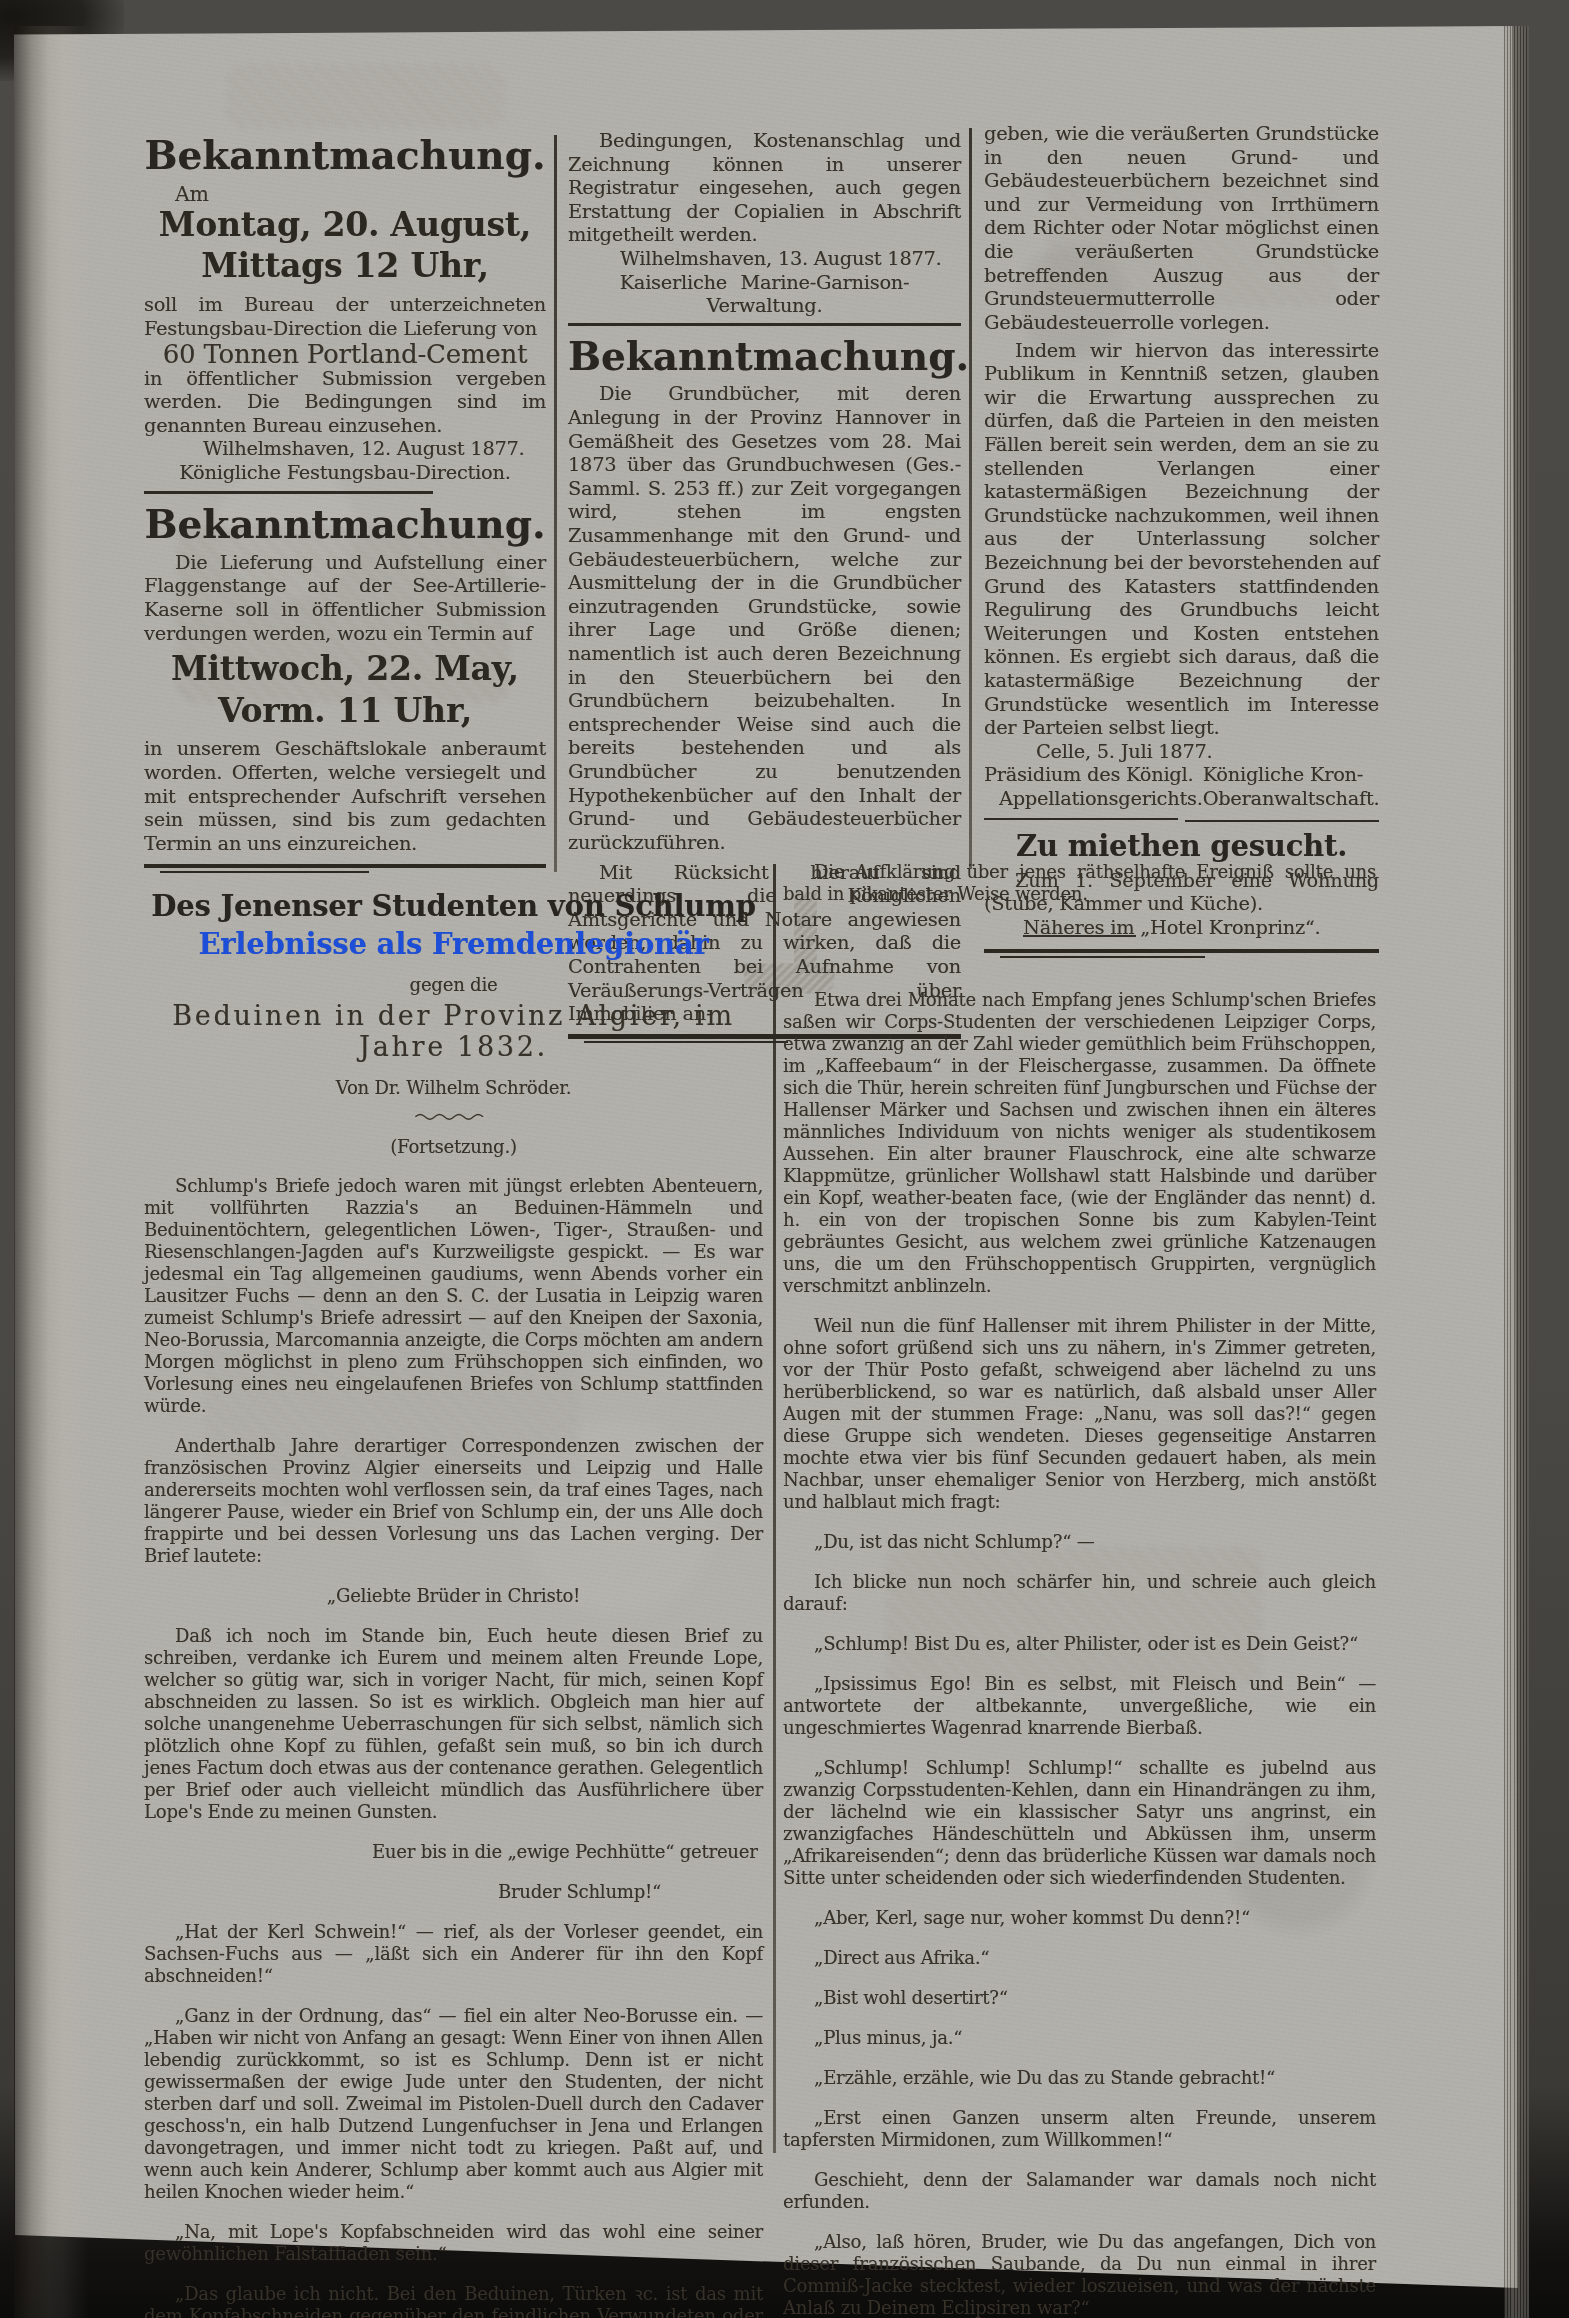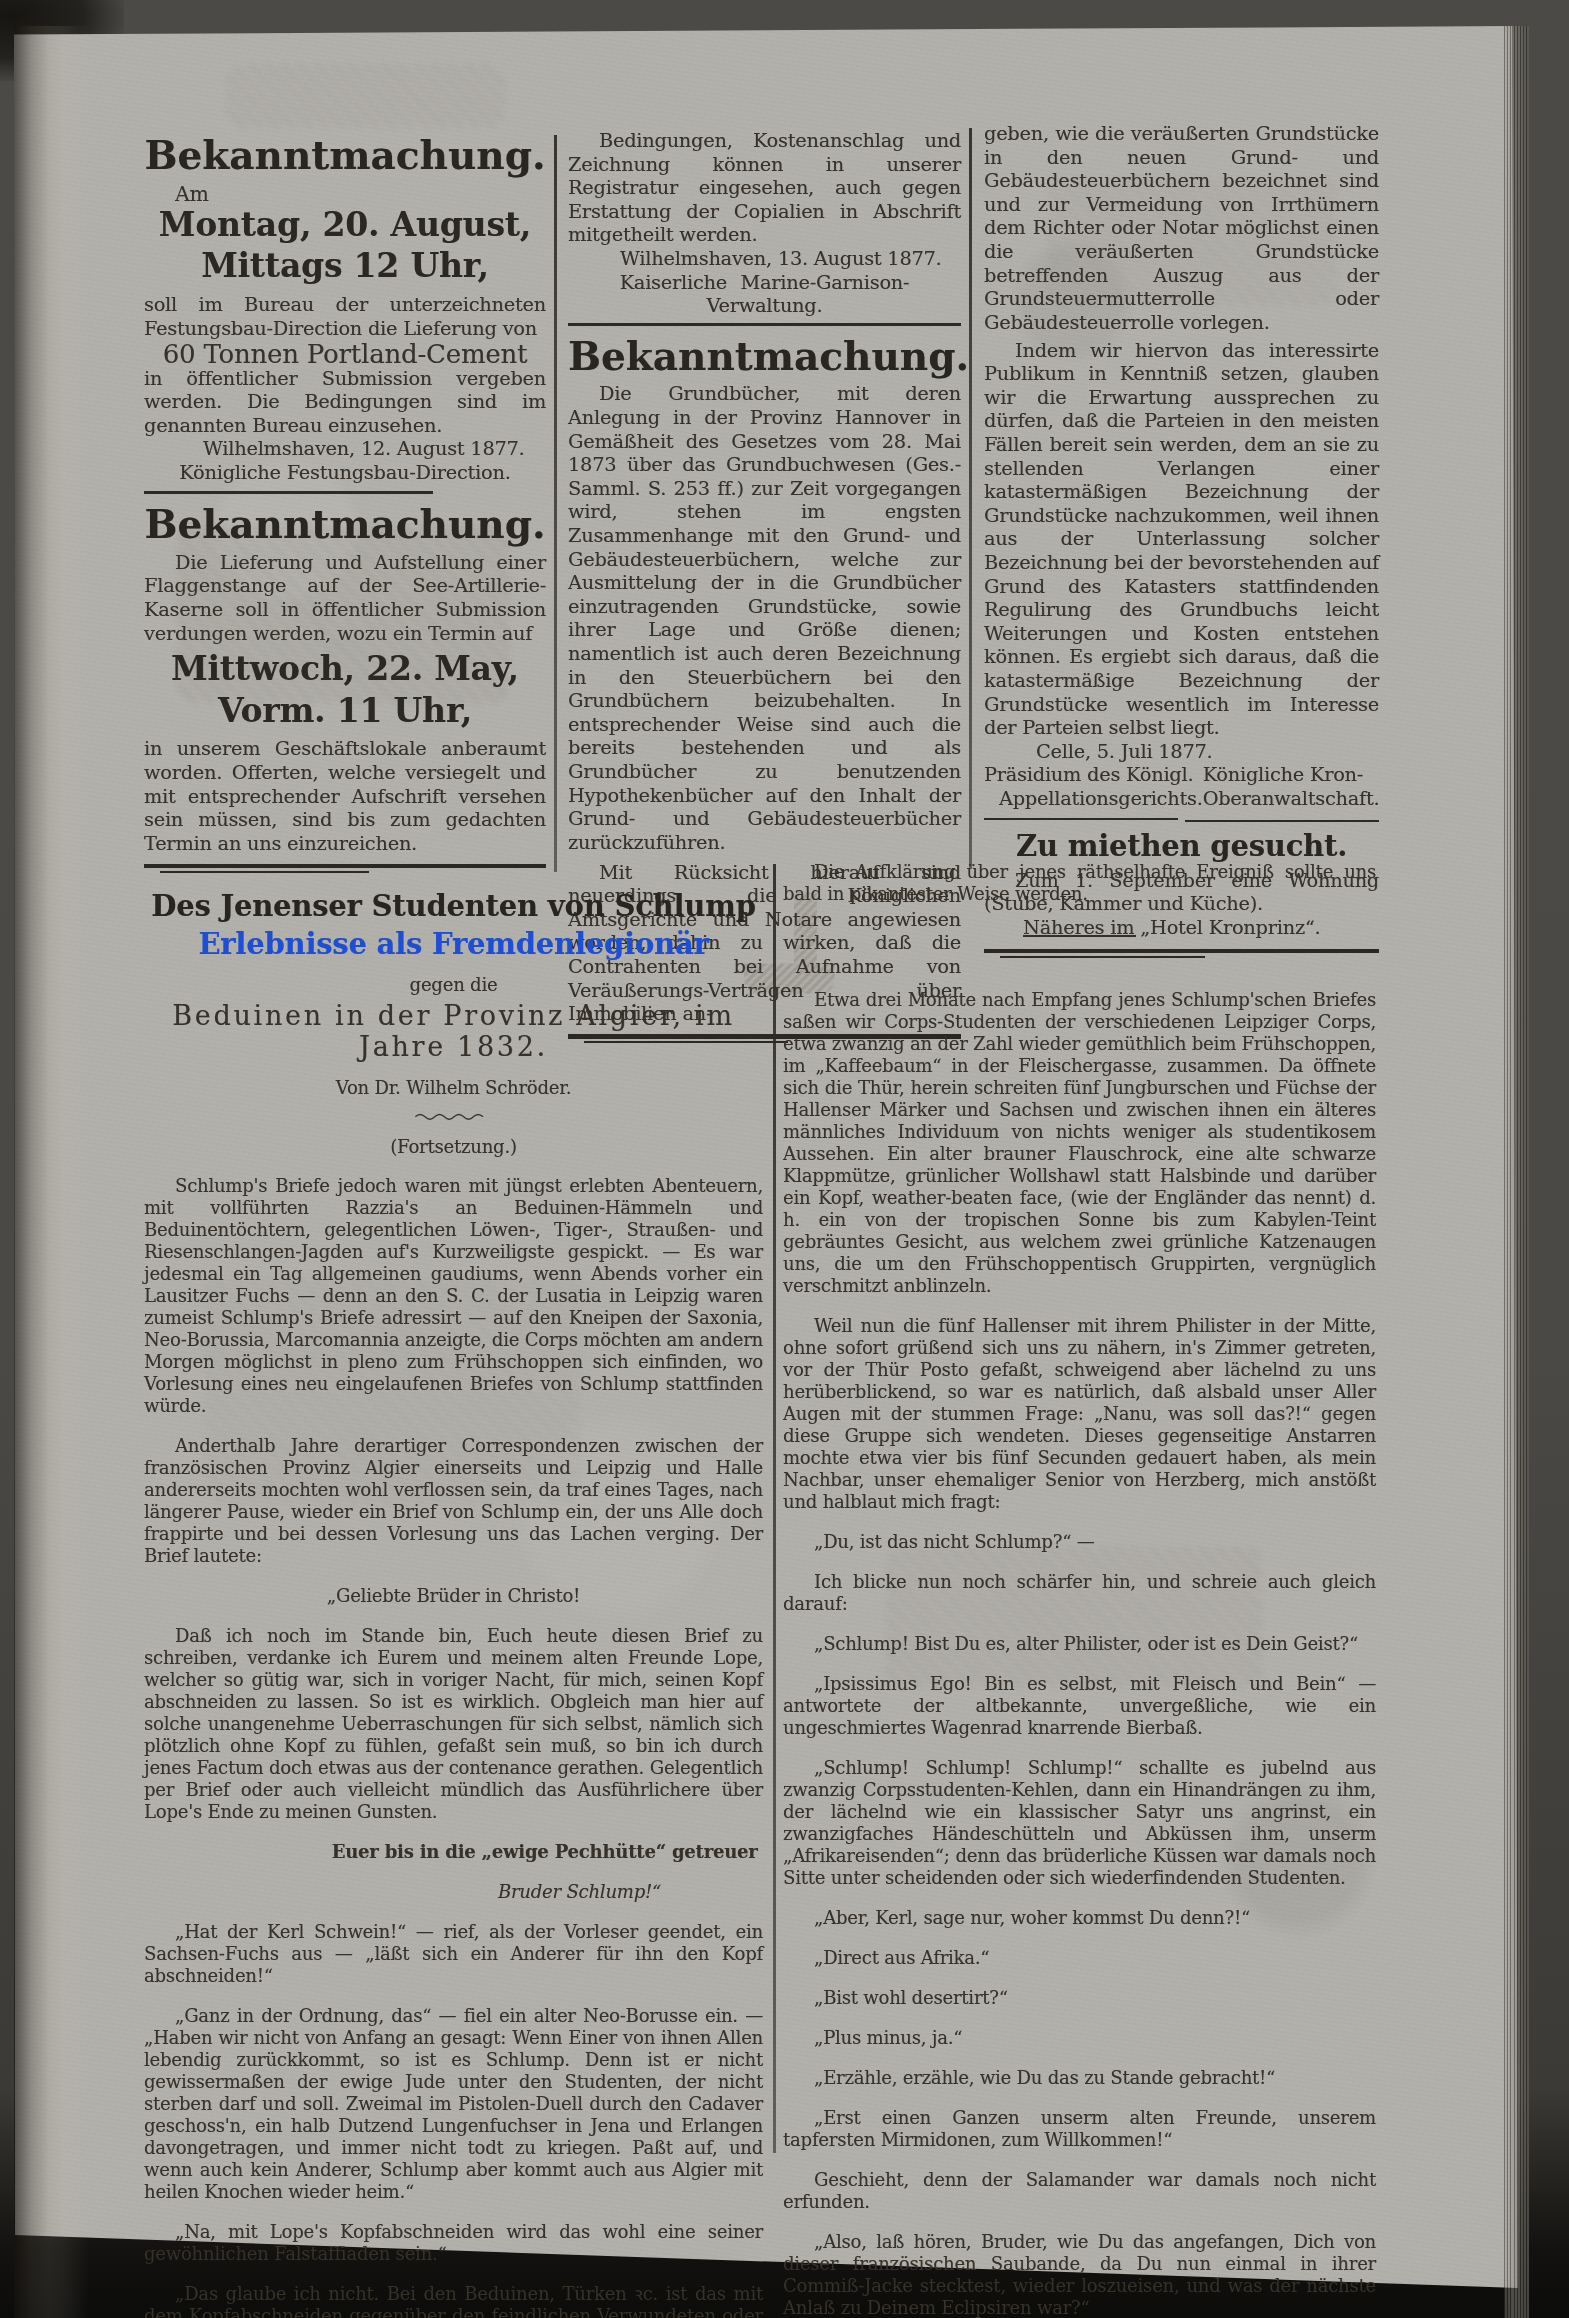--- a/index.html
+++ b/index.html
@@ -140,22 +140,22 @@
     <svg width="81" height="8.6" aria-hidden="true" viewBox="0 0 150 16">
         <path d="M4 9 q 9 -9 18 0 t 18 0 t 18 0 t 18 0 t 18 0 t 18 0 t 18 0" stroke="#3c372e" fill="none" stroke-width="2.5"></path>
       </svg>
   </div>
   <div class="center" style="font-size:18px;margin-top:13px;">(Fortsetzung.)</div>
 
   <p class="p" style="margin-top:18px;">Schlump's Briefe jedoch waren mit jüngst erlebten Abenteuern, mit vollführten Razzia's an Beduinen-Hämmeln und Beduinentöchtern, gelegentlichen Löwen-, Tiger-, Straußen- und Riesenschlangen-Jagden auf's Kurzweiligste gespickt. — Es war jedesmal ein Tag allgemeinen gaudiums, wenn Abends vorher ein Lausitzer Fuchs — denn an den S. C. der Lusatia in Leipzig waren zumeist Schlump's Briefe adressirt — auf den Kneipen der Saxonia, Neo-Borussia, Marcomannia anzeigte, die Corps möchten am andern Morgen möglichst in pleno zum Frühschoppen sich einfinden, wo Vorlesung eines neu eingelaufenen Briefes von Schlump stattfinden würde.</p>
   <p class="p" style="margin-top:1px;">Anderthalb Jahre derartiger Correspondenzen zwischen der französischen Provinz Algier einerseits und Leipzig und Halle andererseits mochten wohl verflossen sein, da traf eines Tages, nach längerer Pause, wieder ein Brief von Schlump ein, der uns Alle doch frappirte und bei dessen Vorlesung uns das Lachen verging.  Der Brief lautete:</p>
   <p class="p center" style="text-indent:0;margin-top:7.5px;">„Geliebte Brüder in Christo!</p>
   <p class="p" style="margin-top:5.4px;">Daß ich noch im Stande bin, Euch heute diesen Brief zu schreiben, verdanke ich Eurem und meinem alten Freunde Lope, welcher so gütig war, sich in voriger Nacht, für mich, seinen Kopf abschneiden zu lassen.  So ist es wirklich.  Obgleich man hier auf solche unangenehme Ueberraschungen für sich selbst, nämlich sich plötzlich ohne Kopf zu fühlen, gefaßt sein muß, so bin ich durch jenes Factum doch etwas aus der contenance gerathen.  Gelegentlich per Brief oder auch vielleicht mündlich das Ausführlichere über Lope's Ende zu meinen Gunsten.</p>
-  <p class="p rightline" style="margin-top:18px;padding-right:5.4px;font-weight:bold;">Euer bis in die „ewige Pechhütte“ getreuer</p>
-  <p class="p rightline" style="margin-top:2.1px;padding-right:102px;font-style:italic;">Bruder Schlump!“</p>
+  <p class="p rightline" style="margin-top:18px;padding-right:5.4px;">Euer bis in die „ewige Pechhütte“ getreuer</p>
+  <p class="p rightline" style="margin-top:2.1px;padding-right:102px;">Bruder Schlump!“</p>
   <p class="p" style="margin-top:9.7px;">„Hat der Kerl Schwein!“ — rief, als der Vorleser geendet, ein Sachsen-Fuchs aus — „läßt sich ein Anderer für ihn den Kopf abschneiden!“</p>
   <p class="p" style="margin-top:6.4px;">„Ganz in der Ordnung, das“ — fiel ein alter Neo-Borusse ein. — „Haben wir nicht von Anfang an gesagt: Wenn Einer von ihnen Allen lebendig zurückkommt, so ist es Schlump.  Denn ist er nicht gewissermaßen der ewige Jude unter den Studenten, der nicht sterben darf und soll.  Zweimal im Pistolen-Duell durch den Cadaver geschoss'n, ein halb Dutzend Lungenfuchser in Jena und Erlangen davongetragen, und immer nicht todt zu kriegen.  Paßt auf, und wenn auch kein Anderer, Schlump aber kommt auch aus Algier mit heilen Knochen wieder heim.“</p>
   <p class="p" style="margin-top:6.4px;">„Na, mit Lope's Kopfabschneiden wird das wohl eine seiner gewöhnlichen Falstaffiaden sein.“</p>
   <p class="p" style="margin-top:6.4px;">„Das glaube ich nicht.  Bei den Beduinen, Türken ꝛc. ist das mit dem Kopfabschneiden gegenüber den feindlichen Verwundeten oder Gefangenen bekanntlich so usus.  Nun, wir werden ja hoffentlich bald brieflich das Nähere darüber erfahren.“</p>
 </div>
 
 <div class="col ink story" style="left:783px;top:861px;width:593px;">
   <p class="p" style="margin-top:0;">Die Aufklärung über jenes räthselhafte Ereigniß sollte uns bald in pikantester Weise werden.</p>
   <div style="width:113px;height:1.6px;background:#332f28;margin:30px auto 0;"></div>
   <p class="p" style="margin-top:52px;">Etwa drei Monate nach Empfang jenes Schlump'schen Briefes saßen wir Corps-Studenten der verschiedenen Leipziger Corps, etwa zwanzig an der Zahl wieder gemüthlich beim Frühschoppen, im „Kaffeebaum“ in der Fleischergasse, zusammen.  Da öffnete sich die Thür, herein schreiten fünf Jungburschen und Füchse der Hallenser Märker und Sachsen und zwischen ihnen ein älteres männliches Individuum von nichts weniger als studentikosem Aussehen.  Ein alter brauner Flauschrock, eine alte schwarze Klappmütze, grünlicher Wollshawl statt Halsbinde und darüber ein Kopf, weather-beaten face, (wie der Engländer das nennt) d. h. ein von der tropischen Sonne bis zum Kabylen-Teint gebräuntes Gesicht, aus welchem zwei grünliche Katzenaugen uns, die um den Frühschoppentisch Gruppirten, vergnüglich verschmitzt anblinzeln.</p>

